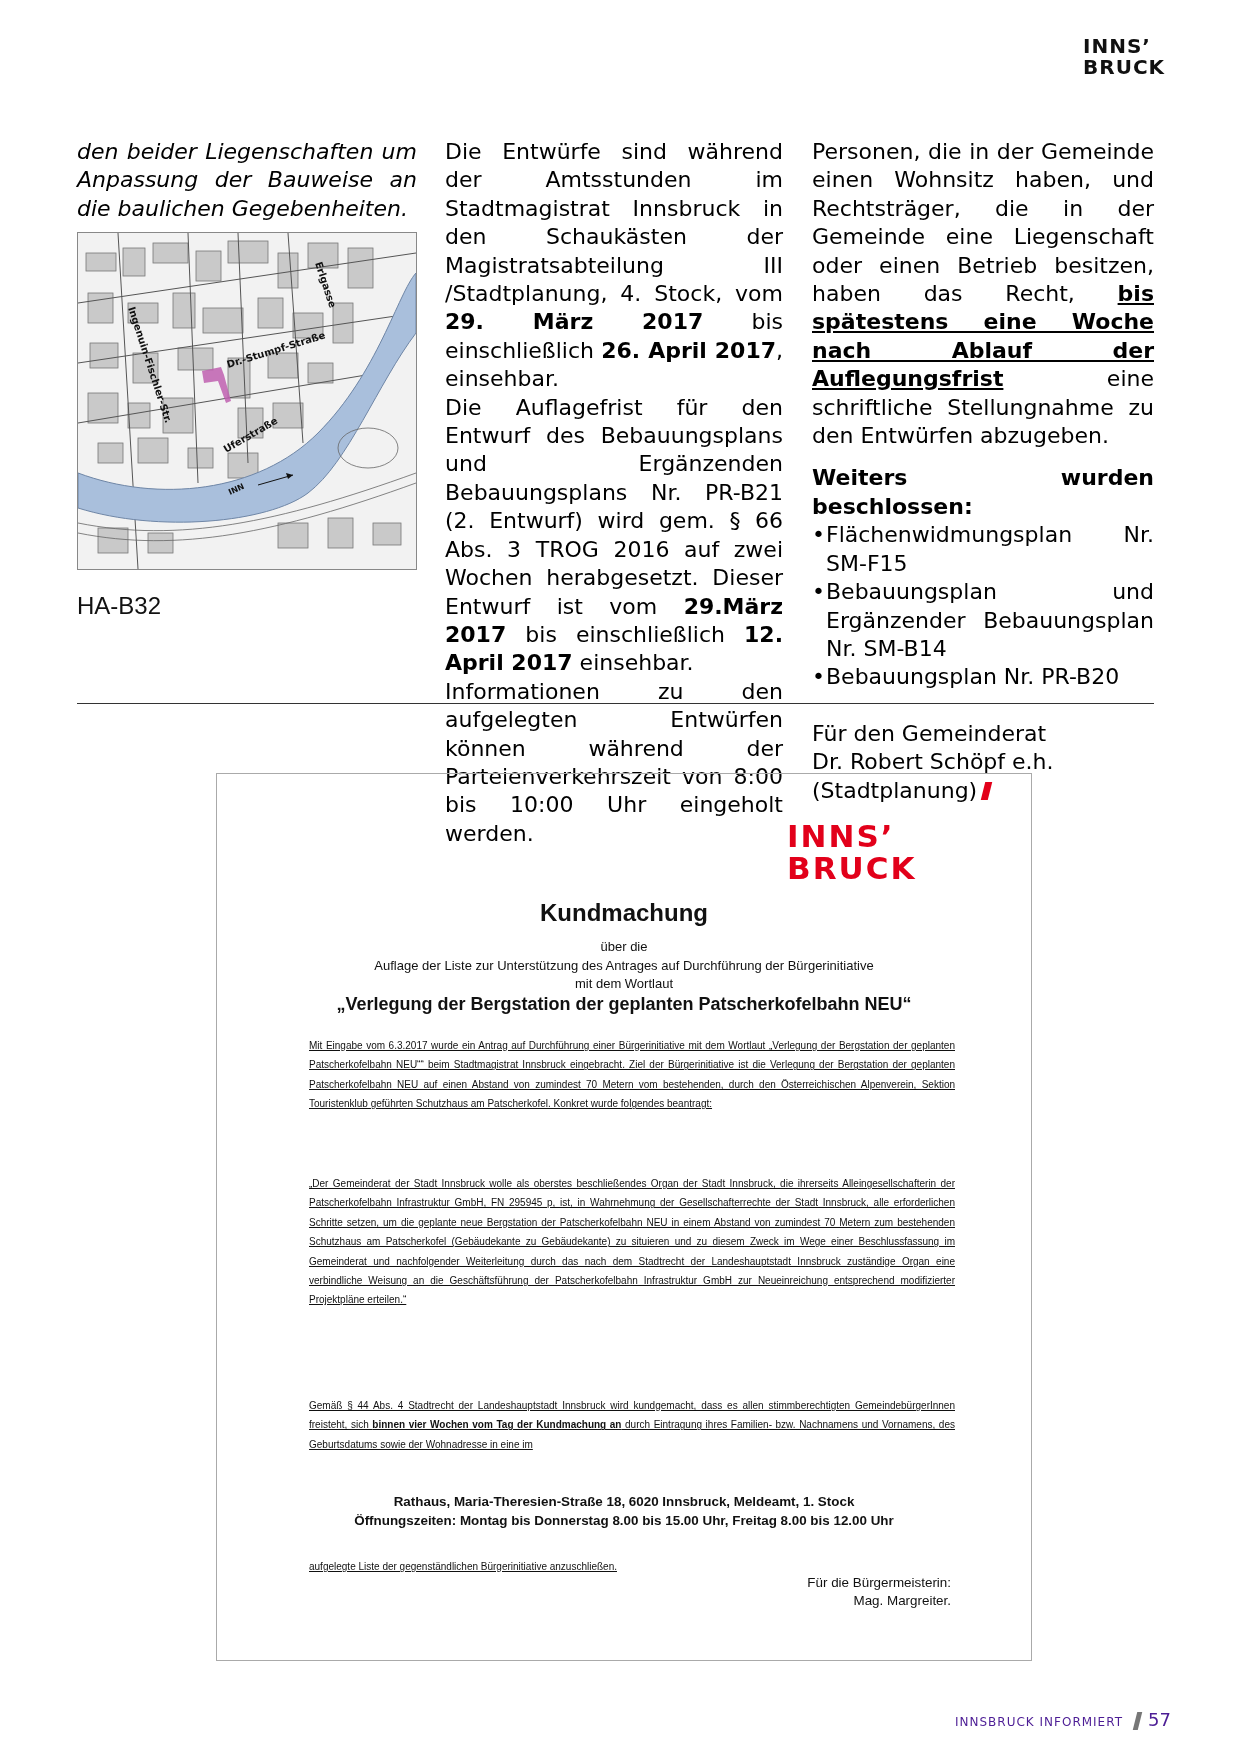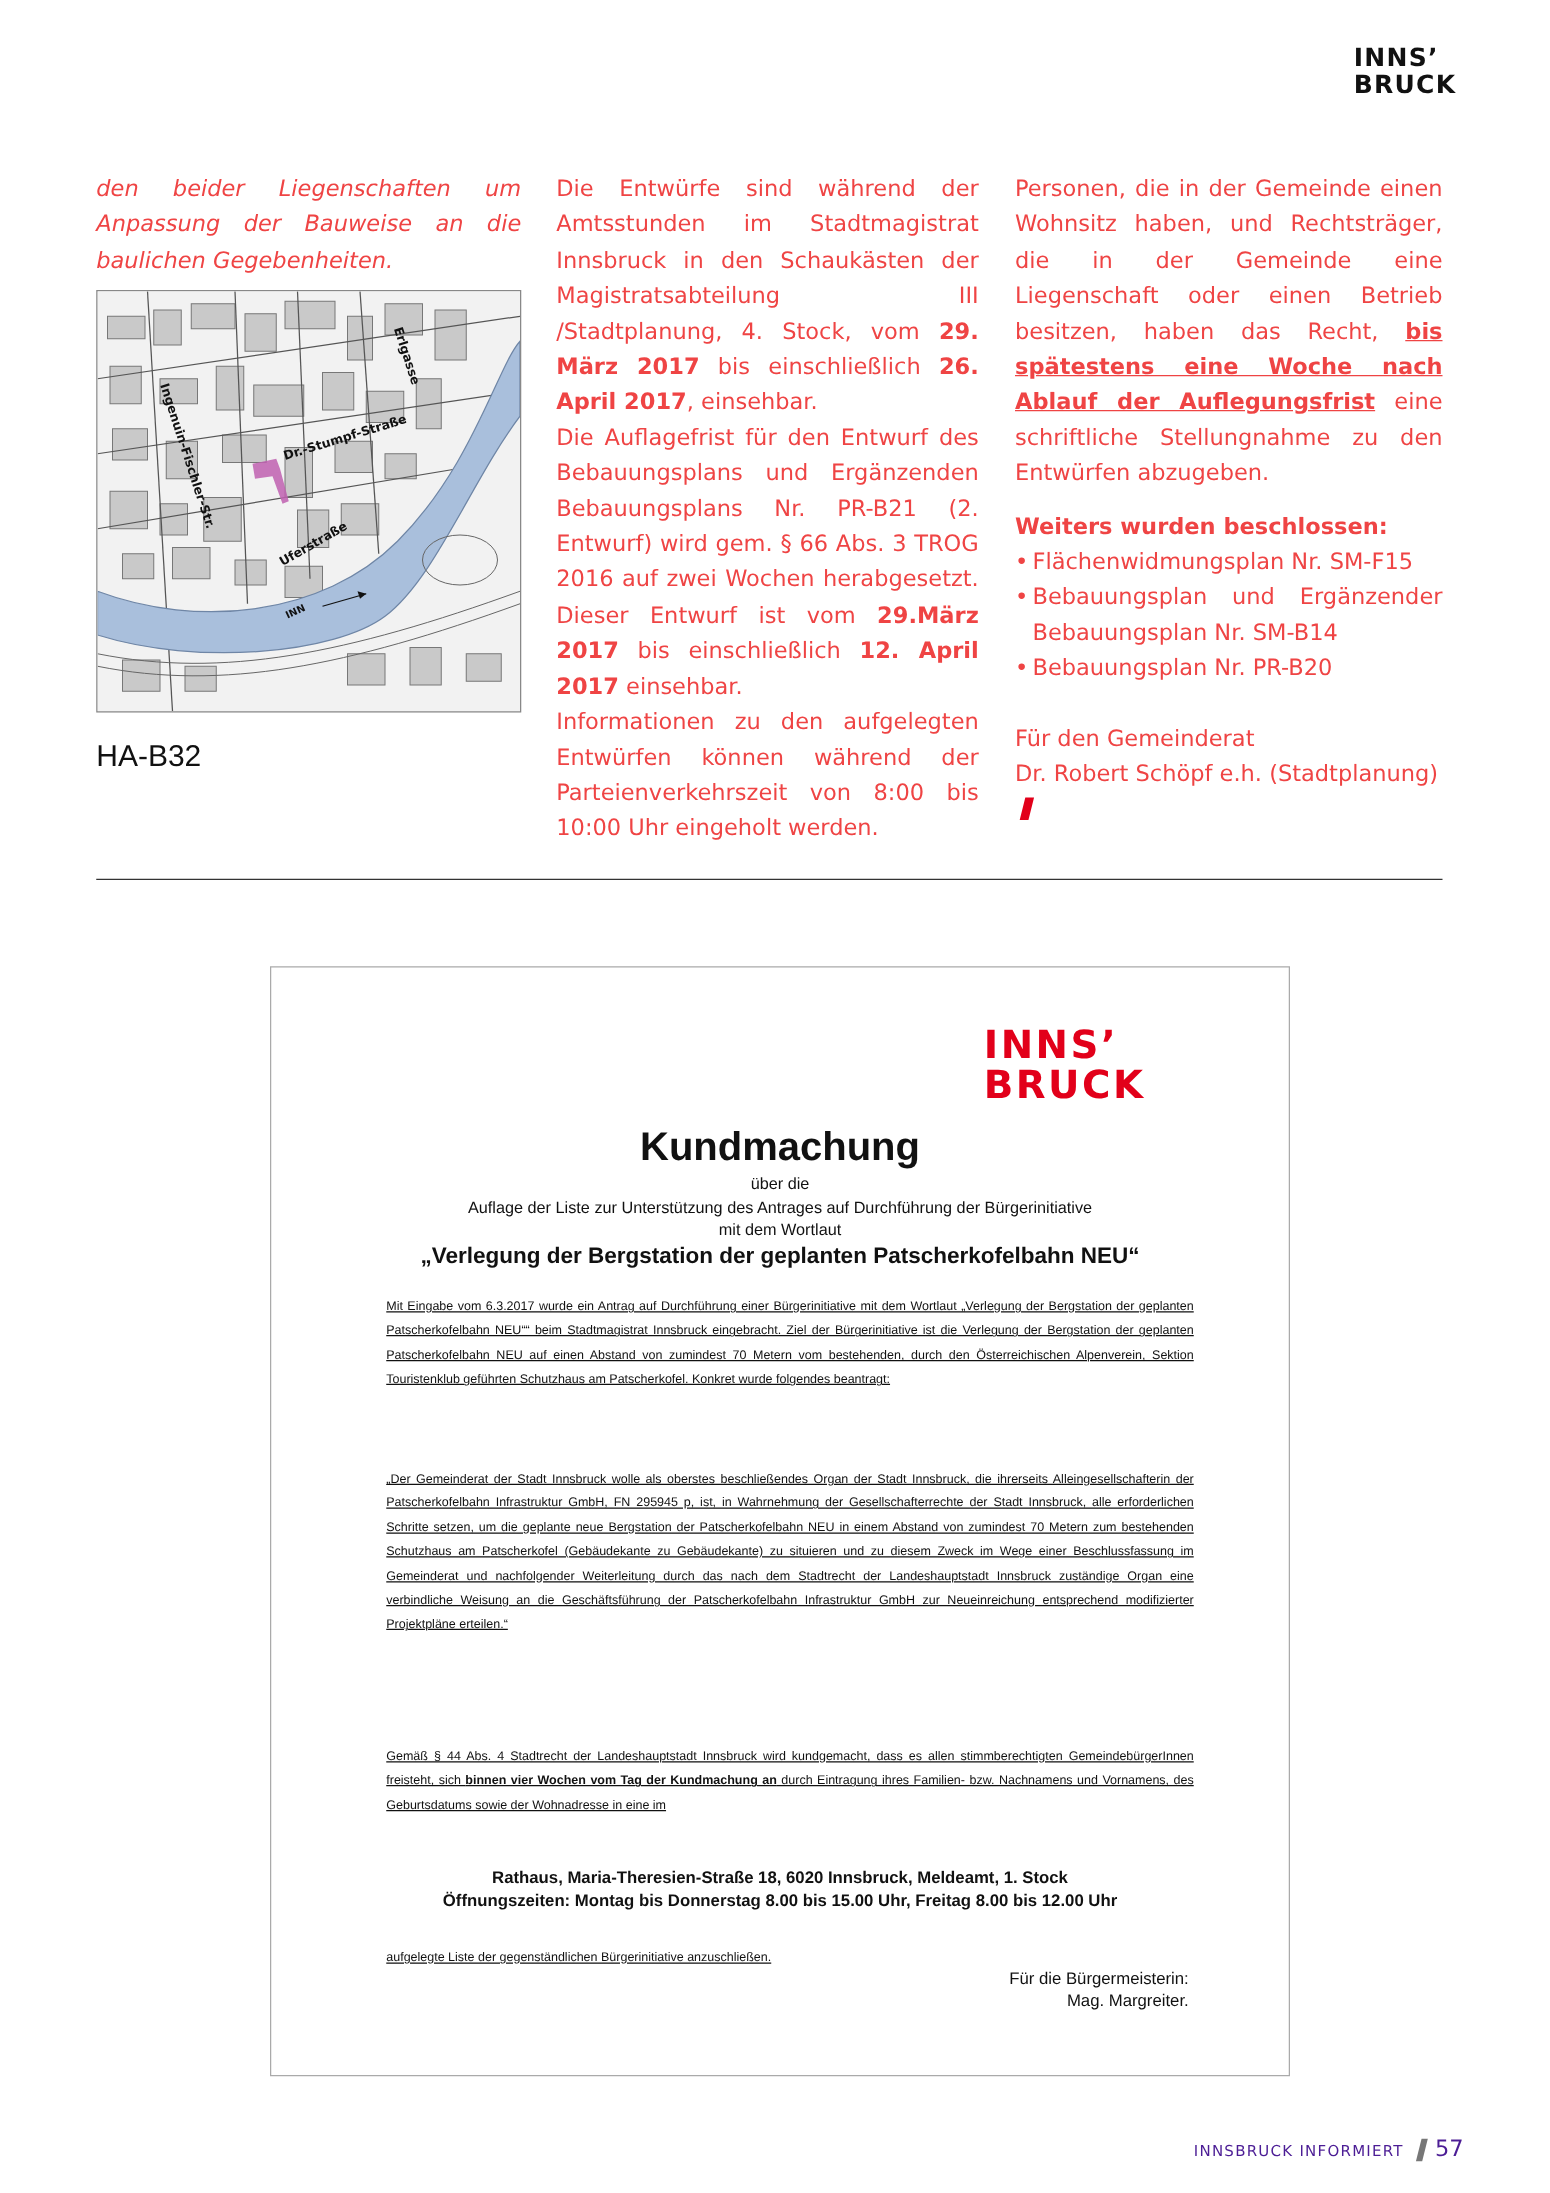--- a/index.html
+++ b/index.html
@@ -1,33 +1,33 @@
 <!DOCTYPE html>
 <html><head>
 <meta charset="utf-8">
 <style>
   html, body { margin: 0; padding: 0; background: #ffffff; }
   body { width: 1240px; height: 1754px; position: relative; overflow: hidden; color: #1a1a1a; }
   .logo-top { position: absolute; left: 1083px; top: 36px; font-family: "DejaVu Sans", sans-serif; font-weight: bold; font-size: 20px; line-height: 21px; letter-spacing: 1px; color: #111; }
-  .col { position: absolute; top: 138px; font-family: "DejaVu Sans", sans-serif; font-size: 18px; line-height: 28.4px; text-align: justify; color: #ef4444; }
+  .col { position: absolute; top: 138px; font-family: "DejaVu Sans", sans-serif; font-size: 22px; line-height: 28.4px; text-align: justify; color: #000000; }
   .col p { margin: 0; }
   .col-left { left: 77px; width: 340px; font-style: italic; }
   .col-mid { left: 445px; width: 338px; }
   .col-right { left: 812px; width: 342px; }
   .map { position: absolute; left: 77px; top: 232px; width: 338px; height: 336px; border: 1px solid #888; overflow: hidden; background: #f4f4f4; }
   .map svg { display: block; }
   .map-caption { position: absolute; left: 77px; top: 592px; font-family: "Liberation Sans", sans-serif; font-size: 24px; color: #111; }
   .bullets { margin: 0; padding: 0; list-style: none; }
   .bullets li { padding-left: 14px; text-indent: -14px; }
   .bullets li::before { content: "\2022"; display: inline-block; width: 14px; text-indent: 0; }
   .sig-slash { display: inline-block; width: 7px; height: 18px; background: #e2001a; transform: skewX(-14deg); vertical-align: -2px; margin-left: 6px; }
   .divider { position: absolute; left: 77px; top: 703px; width: 1077px; height: 1px; background: #333; }
   .notice { position: absolute; left: 216px; top: 773px; width: 816px; height: 888px; border: 1.5px solid #aaa; box-sizing: border-box; font-family: "Liberation Sans", sans-serif; color: #111; }
   .notice-logo { position: absolute; left: 570px; top: 46px; font-family: "DejaVu Sans", sans-serif; font-weight: bold; font-size: 31px; line-height: 32px; letter-spacing: 2px; color: #e2001a; }
-  .n-title { position: absolute; left: 0; right: 0; top: 125px; text-align: center; font-size: 32px; font-weight: bold; }
+  .n-title { position: absolute; left: 0; right: 0; top: 125px; text-align: center; font-size: 24px; font-weight: bold; }
   .n-centered { position: absolute; left: 0; right: 0; text-align: center; font-size: 13px; line-height: 18px; }
   .n-quote { position: absolute; left: 0; right: 0; top: 220px; text-align: center; font-size: 18px; font-weight: bold; }
   .n-body { position: absolute; left: 92px; width: 646px; font-size: 10px; line-height: 19.4px; text-align: justify; text-decoration: underline; }
   .n-body p { margin: 0; }
   .n-addr { position: absolute; left: 0; right: 0; top: 718px; text-align: center; font-size: 13.4px; line-height: 19.4px; font-weight: bold; }
   .n-sign { position: absolute; right: 80px; top: 800px; text-align: right; font-size: 13.4px; line-height: 18px; }
   .footer { position: absolute; left: 955px; top: 1709px; font-family: "DejaVu Sans", sans-serif; font-size: 12px; letter-spacing: 1px; color: #4c1d95; }
   .footer-slash { display: inline-block; width: 5px; height: 18px; background: #777; transform: skewX(-14deg); vertical-align: -4px; margin: 0 8px 0 12px; }
   .footer-num { font-size: 18px; letter-spacing: 0; }
 </style>

